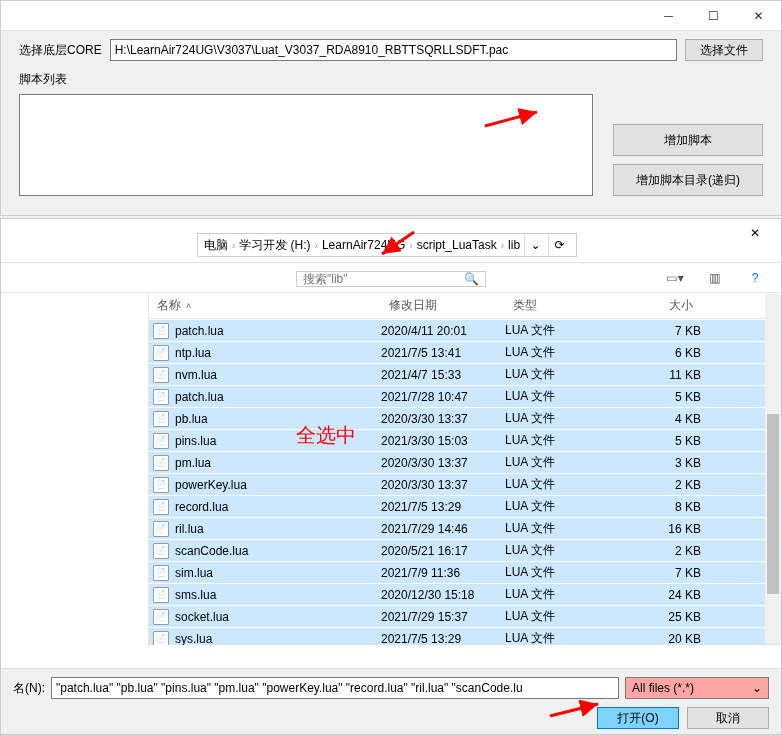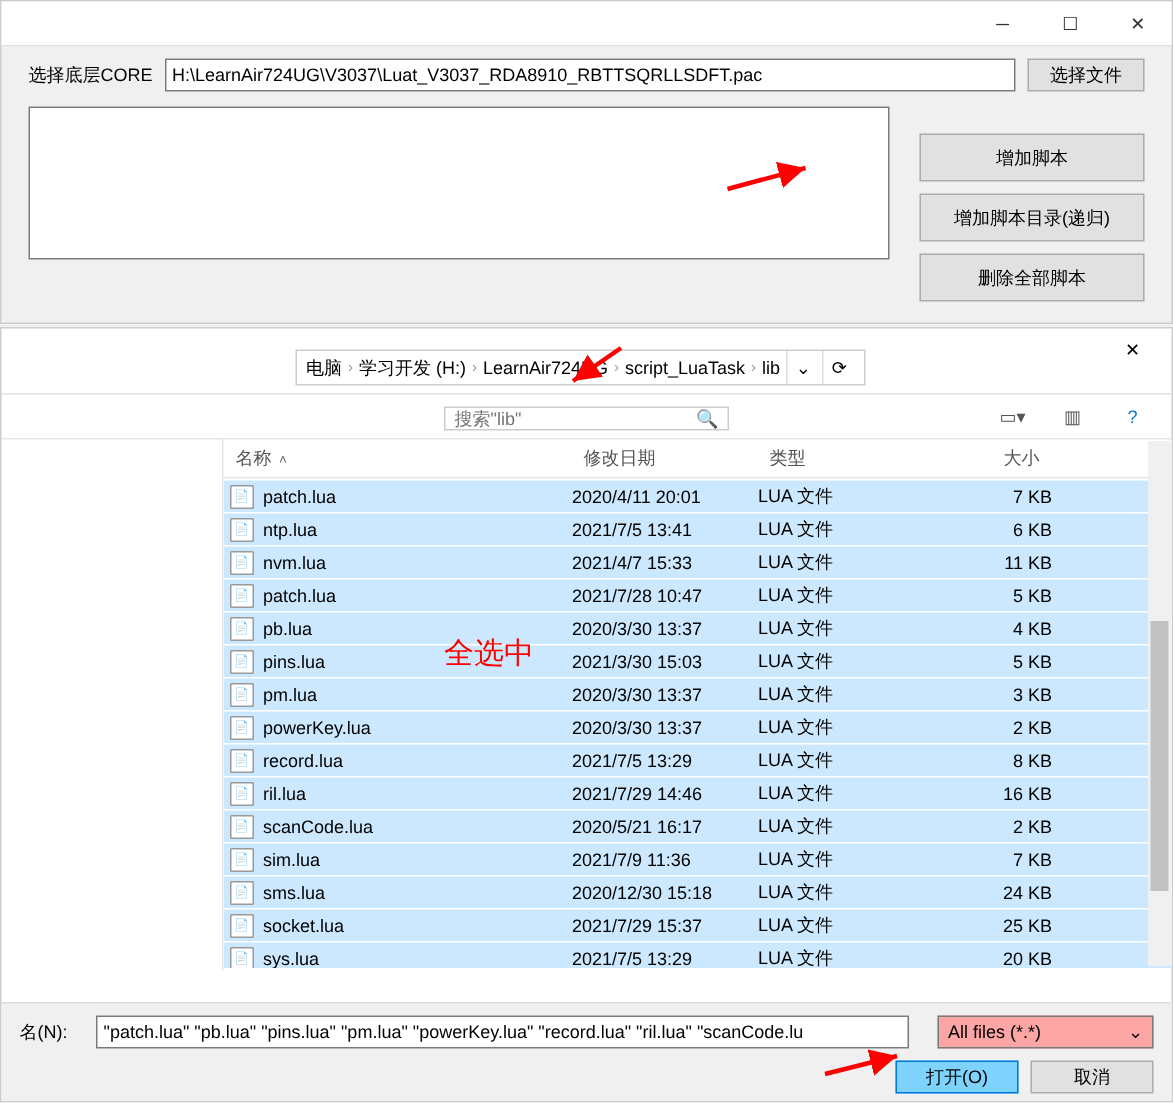--- a/index.html
+++ b/index.html
@@ -53,21 +53,21 @@
 
 .fl-body { overflow-y: auto; height: 326px; }
 .fl-row { display: flex; height: 22px; align-items: center; background: #cce8ff; border-top: 1px solid #fff; }
 .fl-row .col-name { display: flex; align-items: center; gap: 6px; }
 .file-icon { width: 16px; height: 16px; background: #fff; border: 1px solid #999; display: inline-flex; align-items: center; justify-content: center; font-size: 8px; color: #666; border-radius: 1px; flex-shrink: 0; margin-left: 4px;}
 
 .scrollbar-v { position: absolute; right: 1px; top: 294px; width: 16px; height: 350px; background: #f0f0f0; }
 .scroll-thumb { position: absolute; left: 2px; width: 12px; background: #c1c1c1; border-radius: 0; }
 
 .bottom-bar { padding: 8px 12px; display: flex; flex-direction: column; gap: 8px; background: #f0f0f0; border-top: 1px solid #ddd; position: absolute; bottom: 0; left: 0; right: 0; height: 66px; }
-.bb-row1 { display: flex; align-items: center; gap: 19px; }
+.bb-row1 { display: flex; align-items: center; gap: 6px; }
 .bb-label { white-space: nowrap; }
 .bb-filename { flex: 1; height: 22px; border: 1px solid #7a7a7a; padding: 0 4px; background: #fff; }
 .bb-filter { width: 144px; height: 22px; border: 1px solid #7a7a7a; background: #fca5a5; display: flex; align-items: center; justify-content: space-between; padding: 0 6px; cursor: pointer; }
 .bb-row2 { display: flex; justify-content: flex-end; gap: 8px; }
 .bb-btn { width: 82px; height: 22px; border: 1px solid #adadad; background: #e1e1e1; cursor: pointer; }
 .bb-btn.primary { border: 1px solid #0078d7; background: #7dd3fc; }
 
 
 .arrow { position: absolute; pointer-events: none; }
 .arrow svg { overflow: visible; }
@@ -82,26 +82,26 @@
     <div class="title-btn">☐</div>
     <div class="title-btn">✕</div>
   </div>
   <div class="row1">
     <span class="label1">选择底层CORE</span>
     <input class="path-input" value="H:\LearnAir724UG\V3037\Luat_V3037_RDA8910_RBTTSQRLLSDFT.pac" style="">
     <button class="pick-btn">选择文件</button>
   </div>
   <div class="row2">
     <div class="col-left">
+      <span class="scriptlist-label">脚本列表</span>
       <div class="scriptlist-area"></div>
     </div>
     <div class="col-right">
       <button class="side-btn">增加脚本</button>
       <button class="side-btn">增加脚本目录(递归)</button>
-      <button class="side-btn">删除全部脚本</button>
     </div>
   </div>
 </div>
 
 <div class="file-dialog">
   <div class="fd-close">✕</div>
   <div class="fd-header">
     <div class="breadcrumb">
       <span class="bc-item">电脑</span>
         <span class="bc-sep">›</span>

